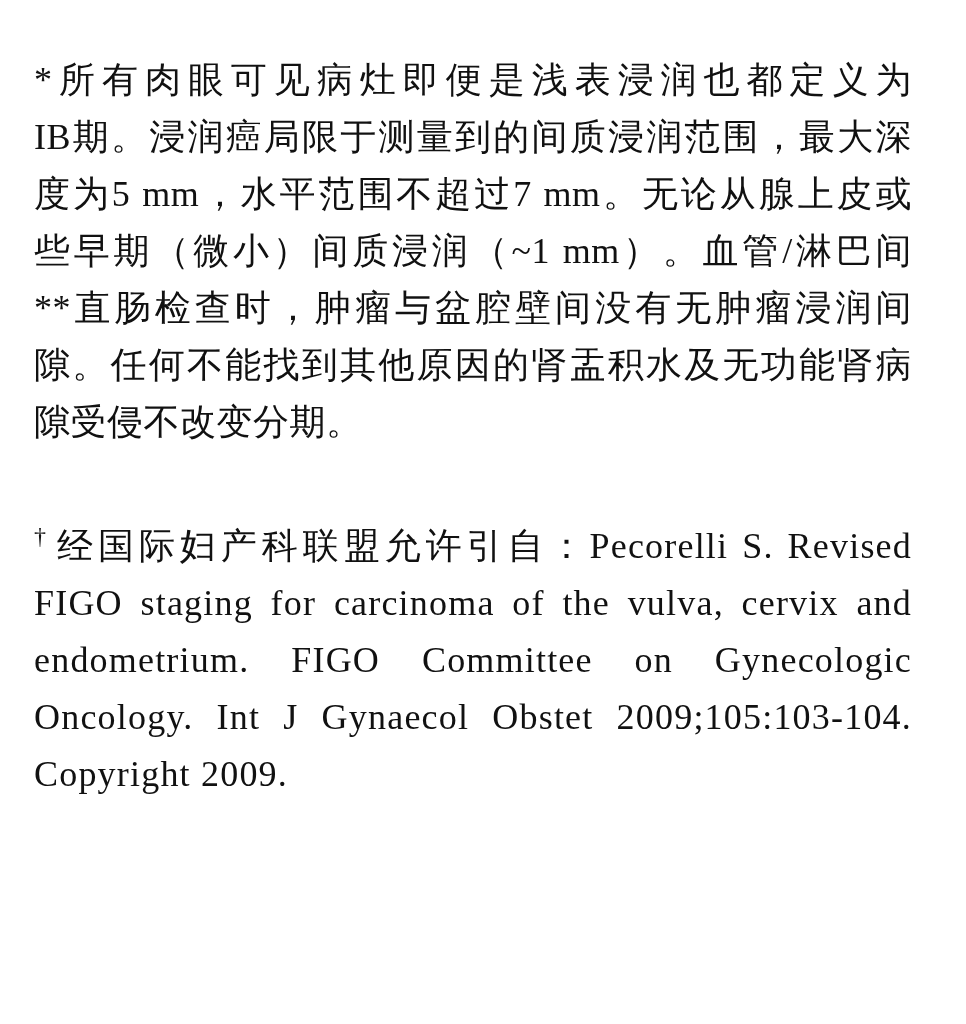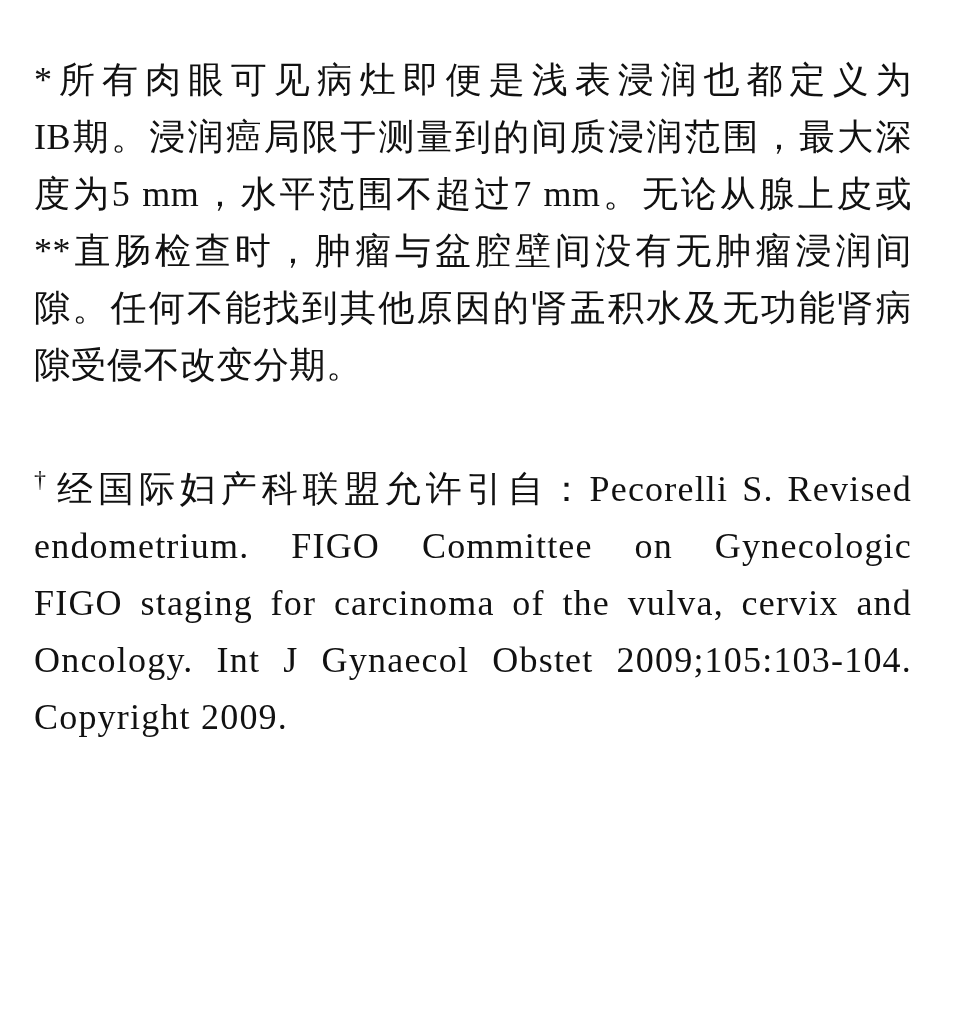--- a/index.html
+++ b/index.html
@@ -53,31 +53,32 @@
 </style>
 </head>
 <body>
 
 <div class="page">
 
   <p class="para">
     <span class="line">*所有肉眼可见病灶即便是浅表浸润也都定义为</span>
     <span class="line">IB期。浸润癌局限于测量到的间质浸润范围，最大深</span>
     <span class="line">度为5 mm，水平范围不超过7 mm。无论从腺上皮或</span>
+    <span class="line">些早期（微小）间质浸润（~1 mm）。血管/淋巴间</span>
   </p>
 
   <p class="para">
     <span class="line">**直肠检查时，肿瘤与盆腔壁间没有无肿瘤浸润间</span>
     <span class="line">隙。任何不能找到其他原因的肾盂积水及无功能肾病</span>
     <span class="line last">隙受侵不改变分期。</span>
   </p>
 
   <div class="spacer"></div>
 
   <p class="para ref">
     <span class="line"><span class="dagger">†</span><span>经国际妇产科联盟允许引自：Pecorelli S. Revised</span></span>
+    <span class="line">FIGO staging for carcinoma of the vulva, cervix and</span>
     <span class="line">endometrium. FIGO Committee on Gynecologic</span>
-    <span class="line">FIGO staging for carcinoma of the vulva, cervix and</span>
     <span class="line">Oncology. Int J Gynaecol Obstet 2009;105:103-104.</span>
     <span class="line last">Copyright 2009.</span>
   </p>
 
 </div>
 
 </body></html>

